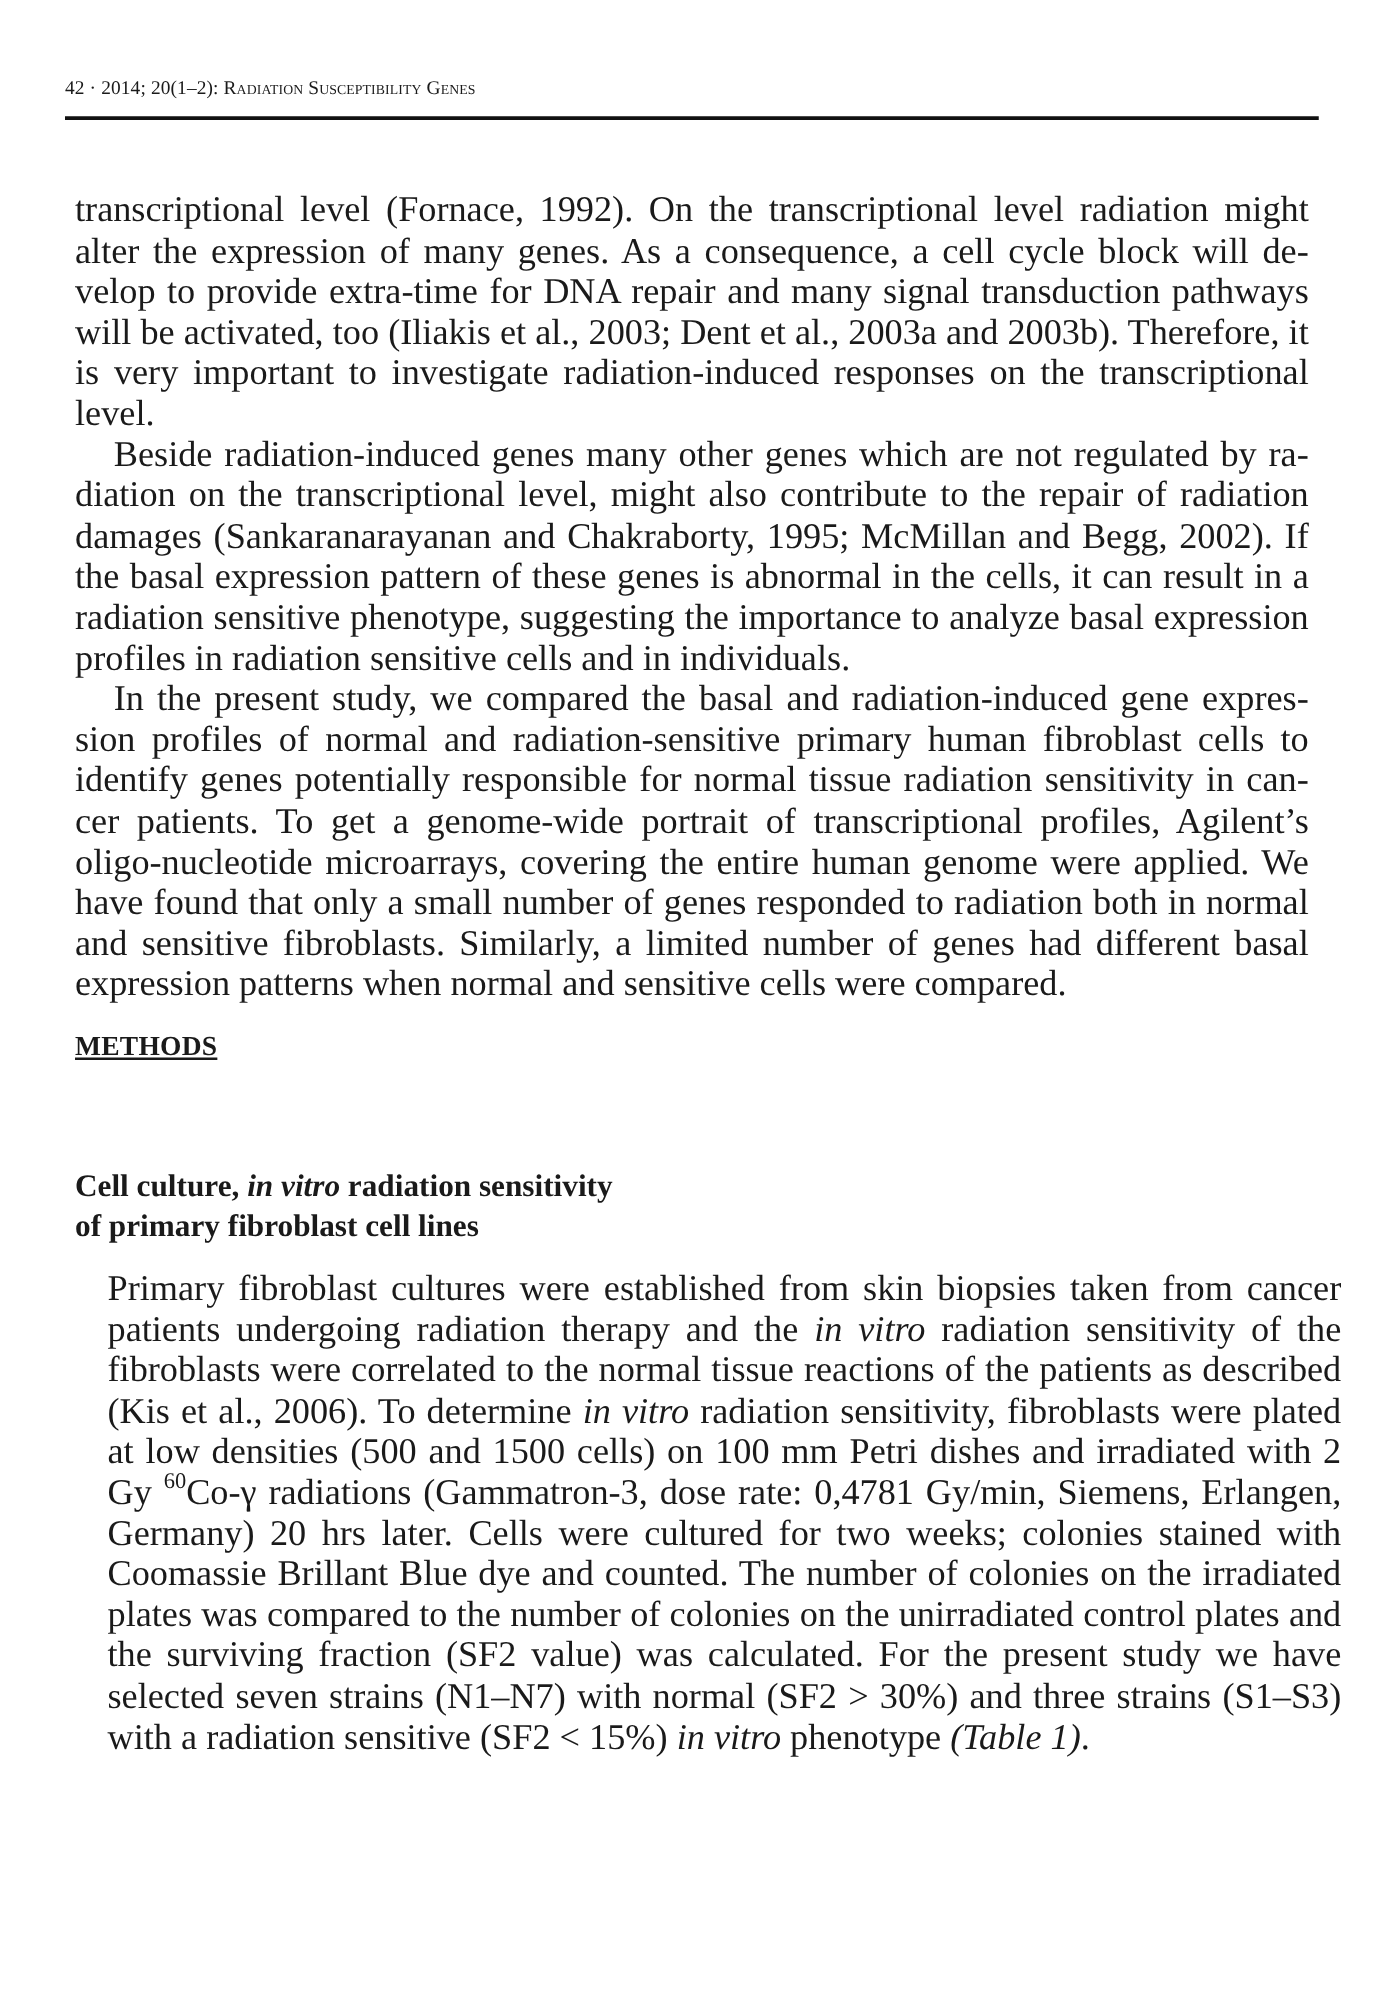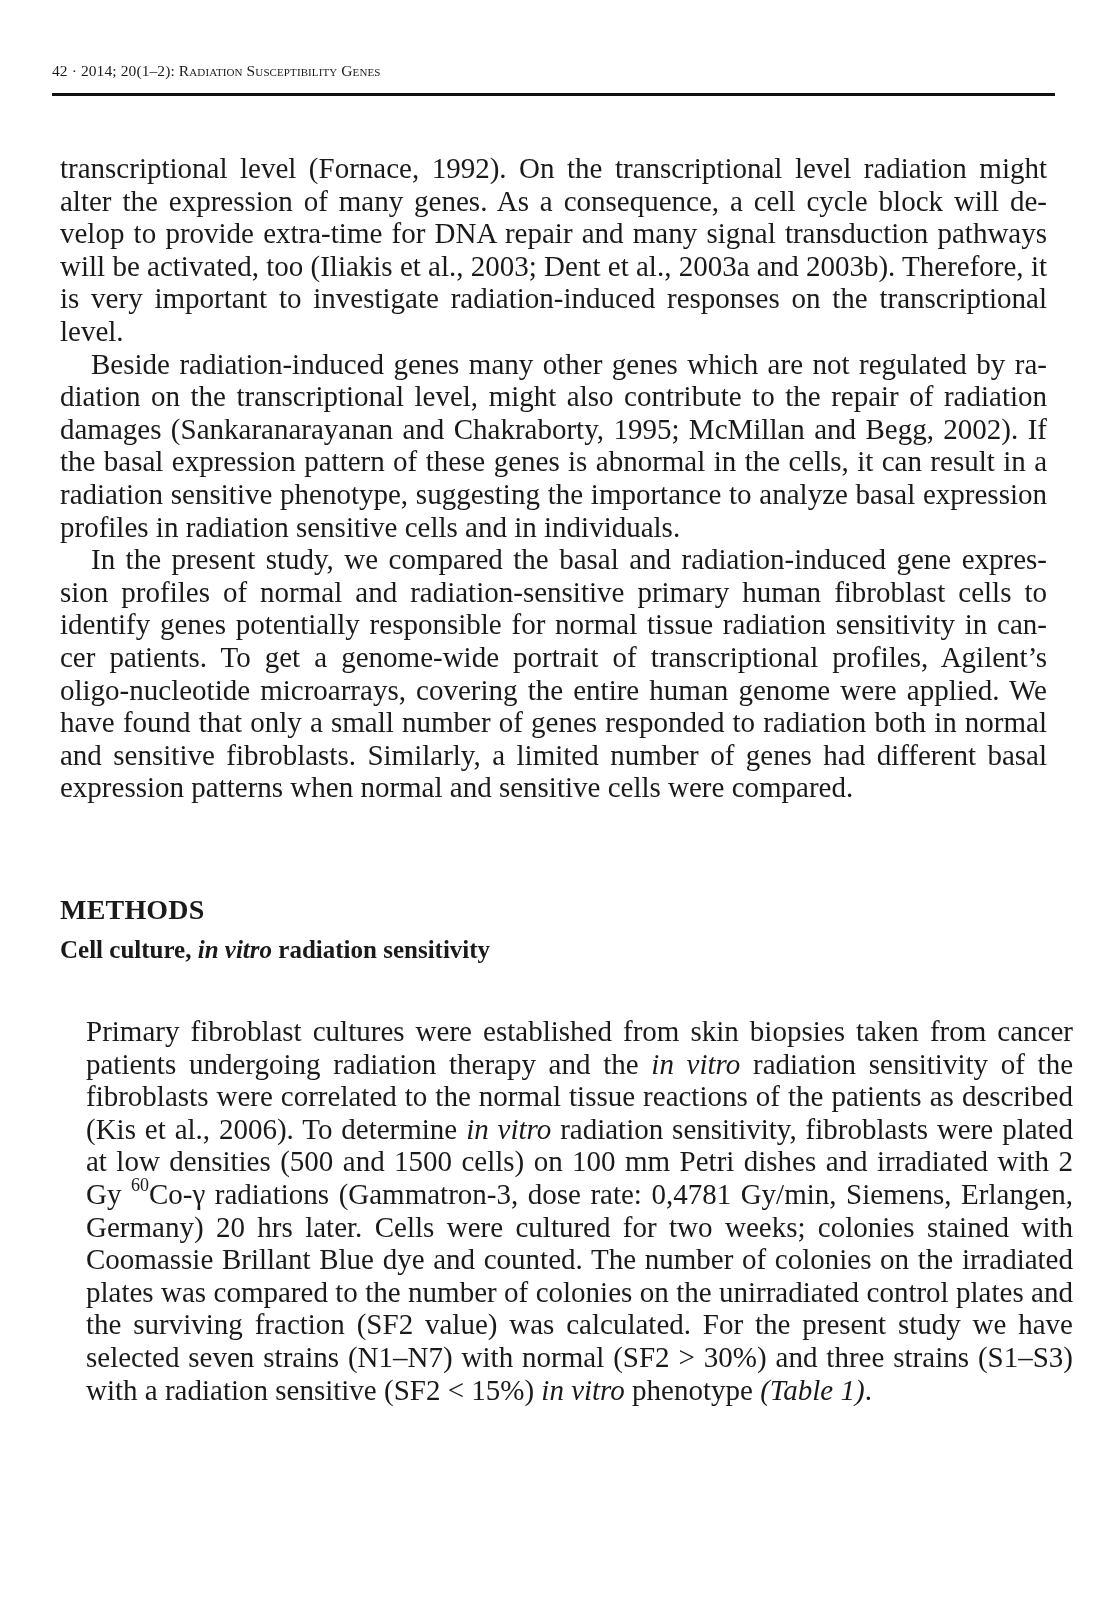--- a/index.html
+++ b/index.html
@@ -56,24 +56,25 @@
     }
     .body-text p.indent {
       text-indent: 31px;
     }
     #intro-block {
       top: 152px;
     }
     .section-heading {
       position: absolute;
       left: 60px;
-      top: 894px;
-      font-size: 28px;
+      top: 824px;
+      font-size: 22px;
       font-weight: bold;
       letter-spacing: 0.2px;
+      text-decoration: underline;
     }
     .subsection-heading {
       position: absolute;
       left: 60px;
       top: 934px;
       font-size: 25px;
       font-weight: bold;
       line-height: 32px;
     }
     #methods-block {
@@ -101,19 +102,20 @@
   <div class="body-text" id="intro-block">
     <p>transcriptional level (Fornace, 1992). On the transcriptional level radiation might alter the expression of many genes. As a consequence, a cell cycle block will de­velop to provide extra-time for DNA repair and many signal transduction pathways will be activated, too (Iliakis et al., 2003; Dent et al., 2003a and 2003b). There­fore, it is very important to investigate radiation-induced responses on the transcrip­tional level.</p>
     <p class="indent">Beside radiation-induced genes many other genes which are not regulated by ra­diation on the transcriptional level, might also contribute to the repair of radiation damages (Sankaranarayanan and Chakraborty, 1995; McMillan and Begg, 2002). If the basal expression pattern of these genes is abnormal in the cells, it can result in a radiation sensitive phenotype, suggesting the importance to analyze basal expres­sion profiles in radiation sensitive cells and in individuals.</p>
     <p class="indent">In the present study, we compared the basal and radiation-induced gene expres­sion profiles of normal and radiation-sensitive primary human fibroblast cells to identify genes potentially responsible for normal tissue radiation sensitivity in can­cer patients. To get a genome-wide portrait of transcriptional profiles, Agilent’s oligo-nucleotide microarrays, covering the entire human genome were applied. We have found that only a small number of genes responded to radiation both in normal and sensitive fibroblasts. Similarly, a limited number of genes had different basal expression patterns when normal and sensitive cells were compared.</p>
   </div>
 
   <div class="section-heading">METHODS</div>
 
   <div class="subsection-heading">
     <span>Cell culture, </span><i>in vitro</i><span> radiation sensitivity</span><br>
+    <span>of primary fibroblast cell lines</span>
   </div>
 
   <div class="body-text" id="methods-block">
     <p><span>Primary fibroblast cultures were established from skin biopsies taken from cancer patients undergoing radiation therapy and the </span><i>in vitro</i><span> radiation sensitivity of the fibroblasts were correlated to the normal tissue reactions of the patients as described (Kis et al., 2006). To determine </span><i>in vitro</i><span> radiation sensitivity, fibroblasts were plated at low densities (500 and 1500 cells) on 100 mm Petri dishes and irradiated with 2 Gy </span><sup>60</sup><span>Co-γ radiations (Gammatron-3, dose rate: 0,4781 Gy/min, Siemens, Erlan­gen, Germany) 20 hrs later. Cells were cultured for two weeks; colonies stained with Coomassie Brillant Blue dye and counted. The number of colonies on the irra­diated plates was compared to the number of colonies on the unirradiated control plates and the surviving fraction (SF2 value) was calculated. For the present study we have selected seven strains (N1–N7) with normal (SF2 &gt; 30%) and three strains (S1–S3) with a radiation sensitive (SF2 &lt; 15%) </span><i>in vitro</i><span> phenotype </span><i>(Table 1)</i><span>.</span></p>
   </div>
 
 </div>
 
 </body></html>

